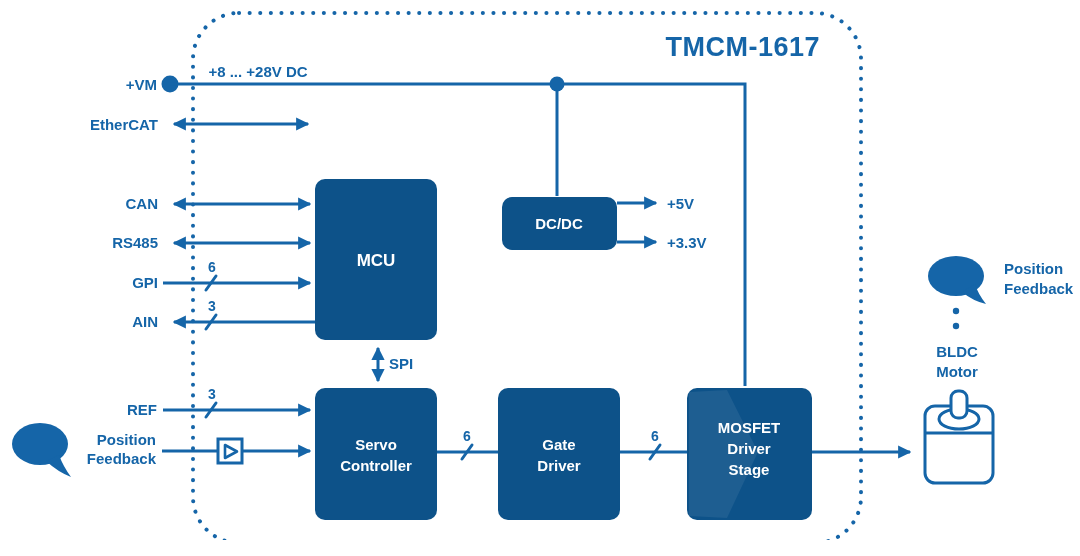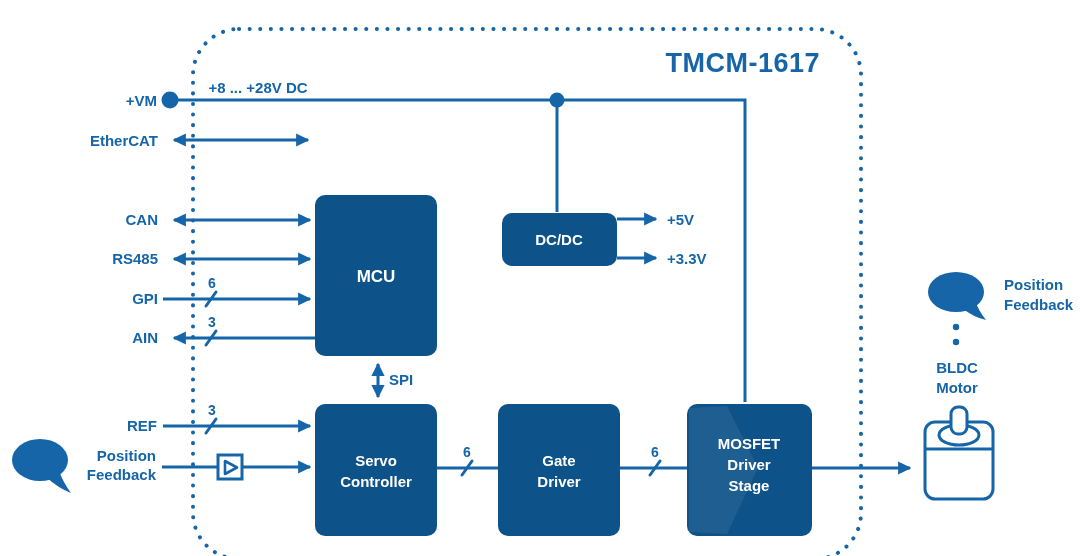--- a/index.html
+++ b/index.html
@@ -1,16 +1,16 @@
 <!DOCTYPE html>
 <html style="--line: #1565a8; --block-fill: #0d5289; --block-text: #ffffff; --background: #ffffff;"><head>
 <meta charset="utf-8">
 <style>
   html,body{margin:0;padding:0;background:#fff;}
-  .stage{position:relative;width:1080px;height:540px;background:var(--background,#fff);overflow:hidden;margin-top:16px;}
+  .stage{position:relative;width:1080px;height:540px;background:var(--background,#fff);overflow:hidden;}
   svg text{font-family:"Liberation Sans",sans-serif;font-weight:bold;}
   .ln{stroke:var(--line,#1565a8);stroke-width:3;fill:none;}
   .dotted{stroke:var(--line,#1565a8);stroke-width:4;fill:none;stroke-dasharray:0.1 10.5;stroke-linecap:round;}
   .slash{stroke:var(--line,#1565a8);stroke-width:3;stroke-linecap:round;fill:none;}
   .fl{fill:var(--line,#1565a8);}
   .lbl{fill:var(--line,#1565a8);font-size:15px;}
   .num{fill:var(--line,#1565a8);font-size:14px;text-anchor:middle;}
   .blk{fill:var(--block-fill,#0d5289);}
   .btxt{fill:var(--block-text,#fff);font-size:15px;text-anchor:middle;}
   .big{font-size:17px;}

